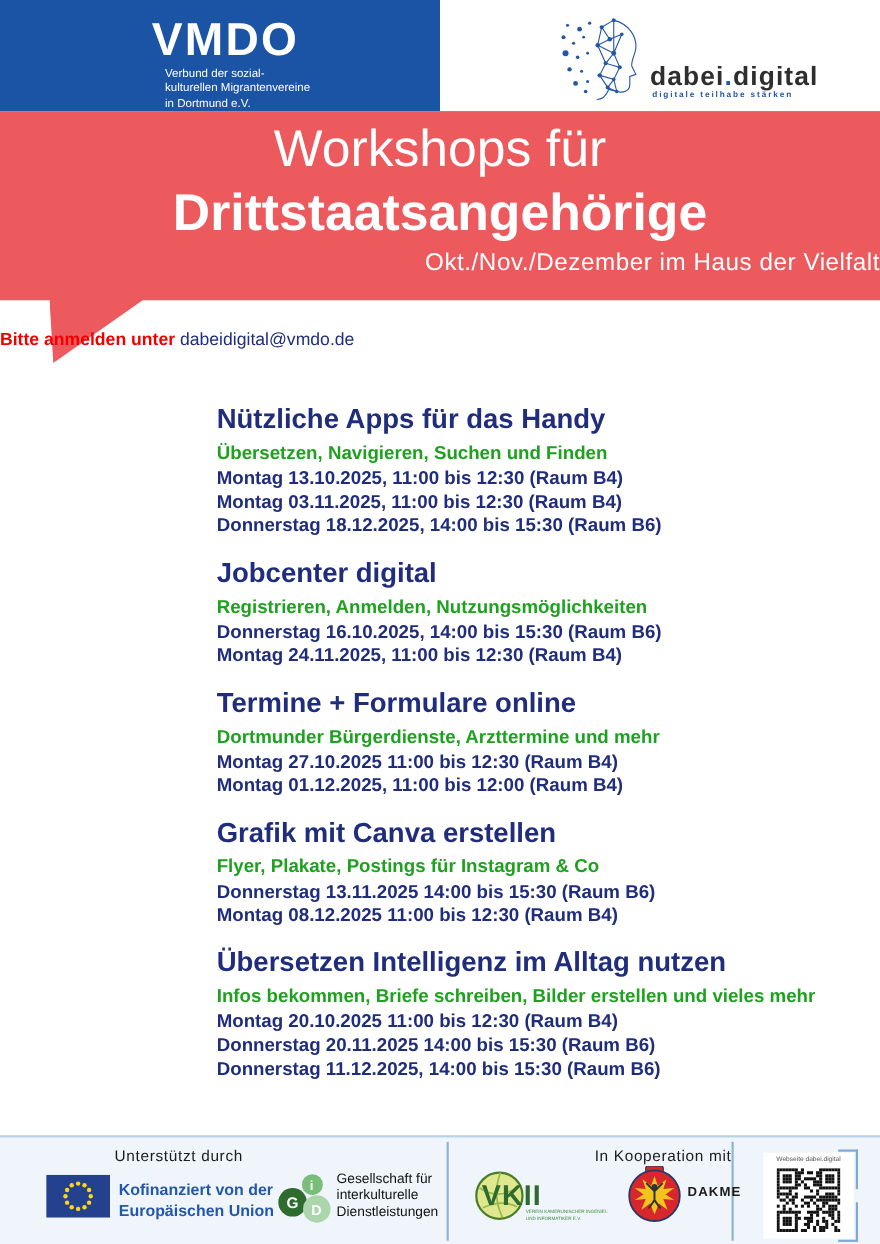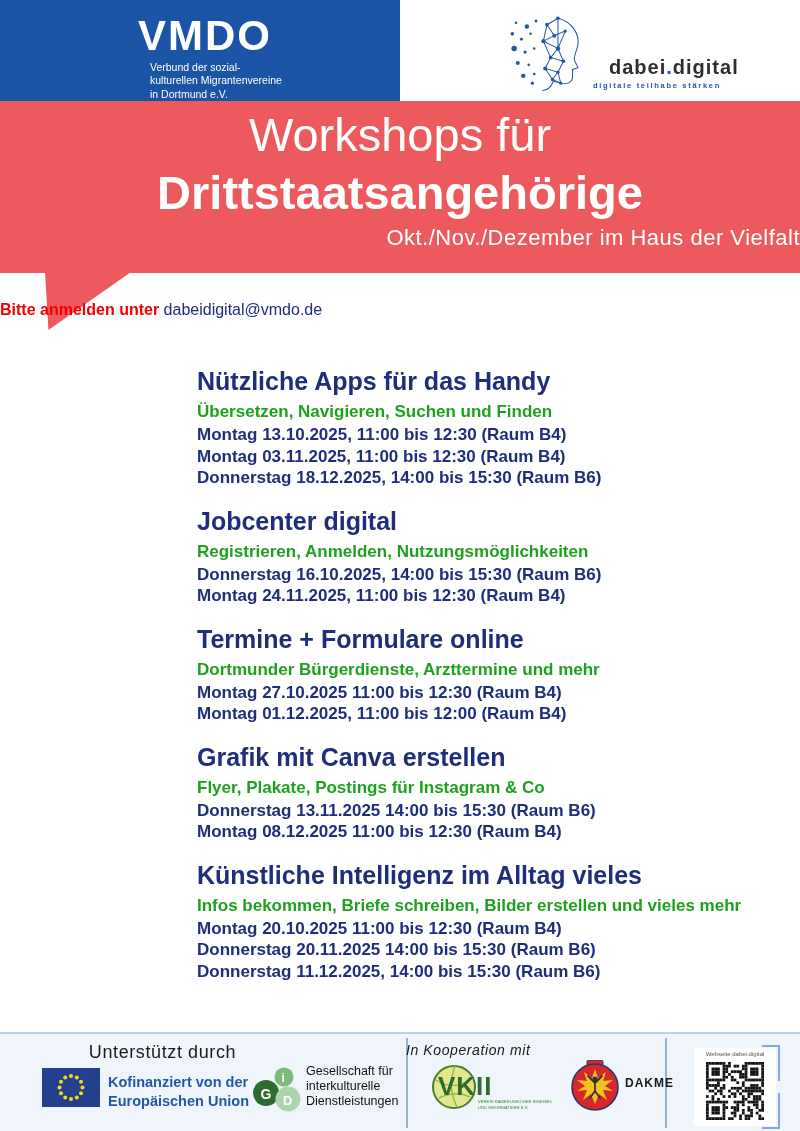--- a/index.html
+++ b/index.html
@@ -6,21 +6,21 @@
   * { margin:0; padding:0; box-sizing:border-box; }
   body { font-family:"Liberation Sans", sans-serif; background:#ffffff; }
   .page { position:relative; width:800px; height:1131px; background:#ffffff; overflow:hidden; margin:0 auto; }
 
   
   .vmdo-block { position:absolute; left:0; top:0; width:400px; height:101px; background:#1c54a5; }
   .vmdo-word { position:absolute; left:138px; top:12px; font-size:42px; font-weight:800; color:#ffffff; letter-spacing:2px; }
   .vmdo-sub { position:absolute; left:150px; top:61px; font-size:10.5px; line-height:1.28; color:#ffffff; }
   .dabei-logo { position:absolute; left:505px; top:10px; width:230px; height:88px; }
   .dabei-icon { position:absolute; left:0; top:2px; }
-  .dabei-word { position:absolute; left:86px; top:46px; font-size:20px; font-weight:600; color:#2e2e2e; letter-spacing:1px;margin-left:18px; }
+  .dabei-word { position:absolute; left:86px; top:46px; font-size:24px; font-weight:600; color:#2e2e2e; letter-spacing:1px; }
   .dabei-dot { color:#2456a8; font-weight:800; }
   .dabei-tag { position:absolute; left:88px; top:71px; font-size:7.5px; font-weight:bold; color:#2456a8; letter-spacing:1.7px; }
 
   
   .banner { position:absolute; left:0; top:101px; width:800px; height:172px; background:#ec5a5e; color:#ffffff; text-align:center; }
   .banner-l1 { padding-top:5px; font-size:47px; line-height:58px; font-weight:400; }
   .banner-l2 { font-size:47px; line-height:58px; font-weight:700; }
   .banner-sub { font-size:22px; margin-top:3px; letter-spacing:0.5px; font-weight:400;text-align:right; }
   .banner-tail { position:absolute; left:45px; top:272px; width:86px; height:58px; background:#ec5a5e;
                  clip-path:polygon(0 0, 100% 0, 4% 100%); }
@@ -34,22 +34,22 @@
   .sections { position:absolute; left:197px; top:366px; width:580px; }
   .section { margin-bottom:17px; }
   .sec-title { font-size:25px; font-weight:bold; color:#1f2d7c; line-height:30px; margin-bottom:5px; }
   .sec-sub { font-size:17px; font-weight:bold; color:#1ea11e; line-height:21px; margin-bottom:2px; }
   .sec-date { font-size:17px; font-weight:bold; color:#1f2d7c; line-height:21.5px; }
 
   
   .footer { position:absolute; left:0; top:1032px; width:800px; height:99px; background:#eff5fb; border-top:2px solid #b9d3e6; }
   .vdiv { position:absolute; top:4px; height:90px; width:2px; background:#8fb3d3; }
   .vdiv-1 { left:406px; } .vdiv-2 { left:665px; }
-  .sup-head { position:absolute; left:0; top:8px; width:325px; text-align:center; font-size:18px; color:#1b1b1b; letter-spacing:0.6px; }
-  .koop-head { position:absolute; left:406px; top:8px; width:259px; text-align:left; font-size:14px; color:#1b1b1b; letter-spacing:0.6px;font-style:italic; }
+  .sup-head { position:absolute; left:0; top:8px; width:325px; text-align:center; font-size:14px; color:#1b1b1b; letter-spacing:0.6px; }
+  .koop-head { position:absolute; left:406px; top:8px; width:259px; text-align:right; font-size:14px; color:#1b1b1b; letter-spacing:0.6px; }
   .eu-flag { position:absolute; left:42px; top:34px; }
   .eu-text { position:absolute; left:108px; top:39px; font-size:14.5px; font-weight:bold; color:#2457a8; line-height:19px; }
   .gid-logo { position:absolute; left:252px; top:32px; }
   .gid-text { position:absolute; left:306px; top:30px; font-size:12.5px; color:#111111; line-height:15px; }
   .vkii-logo { position:absolute; left:430px; top:26px; }
   .dakme-logo { position:absolute; left:570px; top:26px; }
   .dakme-label { position:absolute; left:625px; top:42px; font-size:12px; font-weight:800; color:#1b1b1b; letter-spacing:1px; }
   .qr-box { position:absolute; left:694px; top:14px; width:82px; height:78px; background:#ffffff; }
   .qr-box::before { content:''; position:absolute; right:-4px; top:-3px; width:16px; height:34px;
                     border-top:2px solid #7fa9d8; border-right:2px solid #7fa9d8; }
@@ -158,21 +158,21 @@
       <div class="section">
       <div class="sec-title">Grafik mit Canva erstellen</div>
       <div class="sec-sub">Flyer, Plakate, Postings für Instagram &amp; Co</div>
       <div>
 
       <div class="sec-date">Donnerstag 13.11.2025 14:00 bis 15:30 (Raum B6)</div>
           <div class="sec-date">Montag 08.12.2025 11:00 bis 12:30 (Raum B4)</div>
         </div>
     </div>
       <div class="section">
-      <div class="sec-title">Künstliche Intelligenz im Alltag vieles</div>
+      <div class="sec-title">Übersetzen Intelligenz im Alltag nutzen</div>
       <div class="sec-sub">Infos bekommen, Briefe schreiben, Bilder erstellen und vieles mehr</div>
       <div>
 
       <div class="sec-date">Montag 20.10.2025 11:00 bis 12:30 (Raum B4)</div>
           <div class="sec-date">Donnerstag 20.11.2025 14:00 bis 15:30 (Raum B6)</div>
           <div class="sec-date">Donnerstag 11.12.2025, 14:00 bis 15:30 (Raum B6)</div>
         </div>
     </div>
     </div>
 

